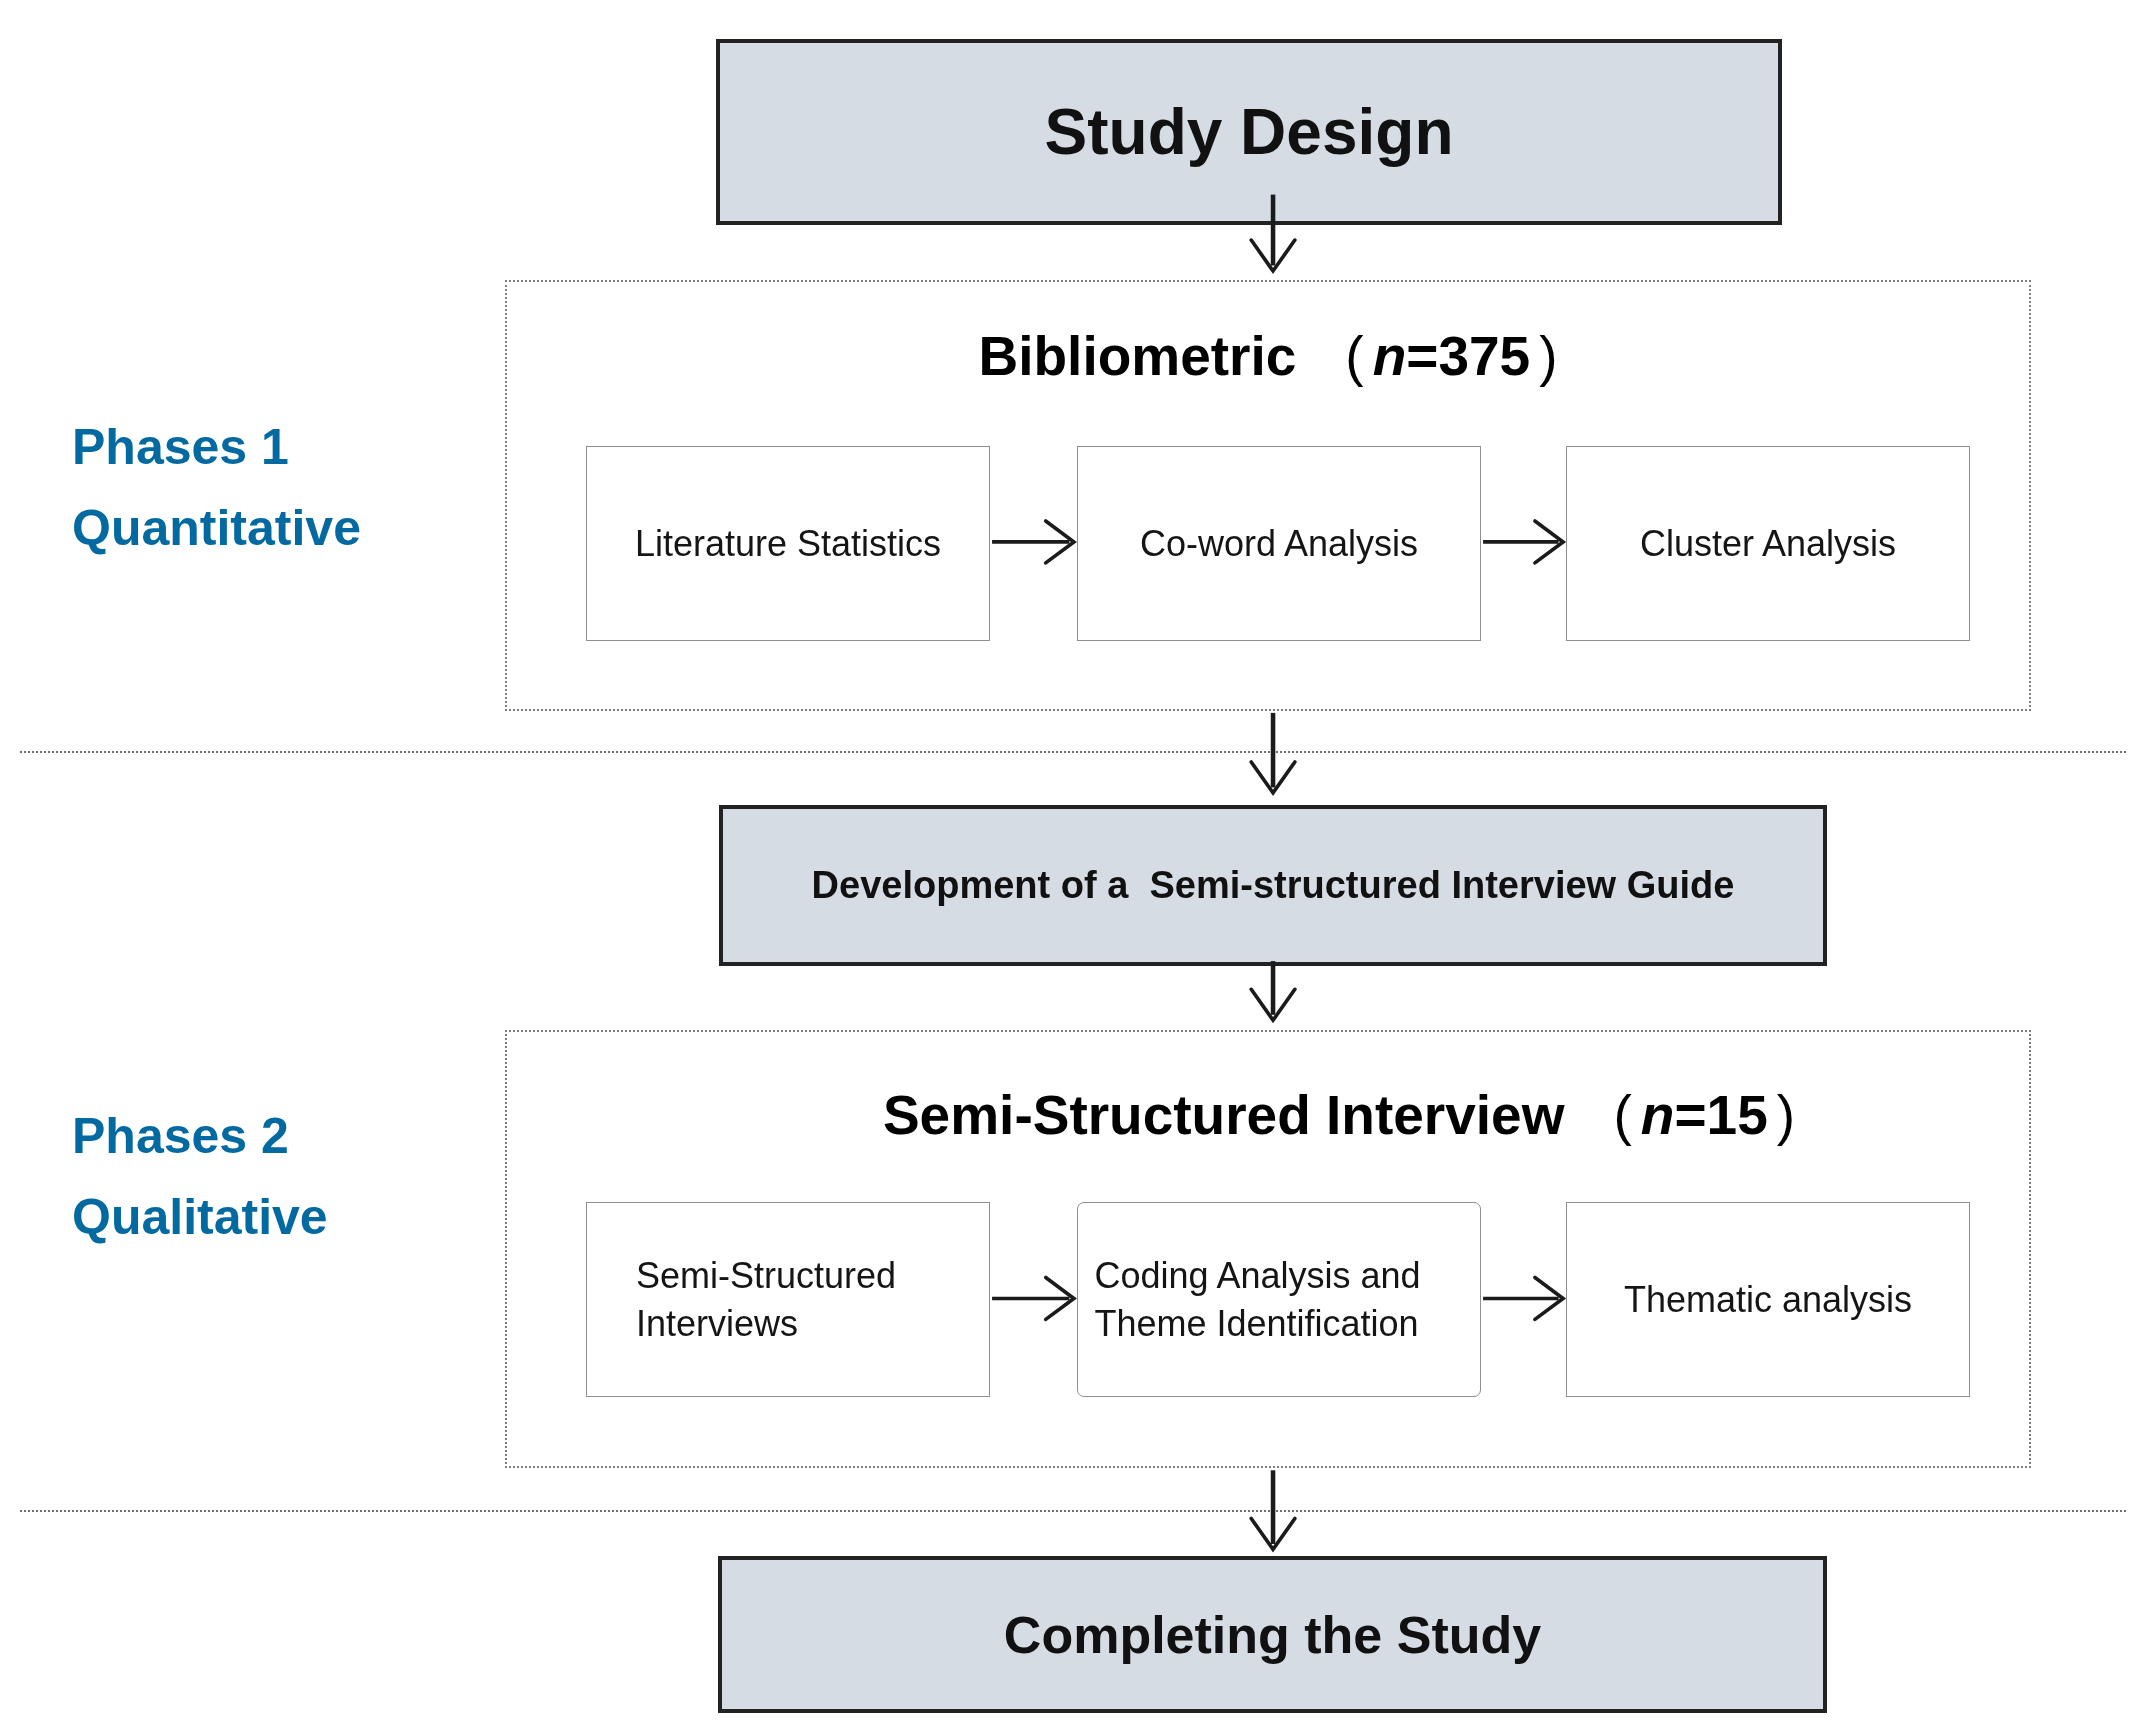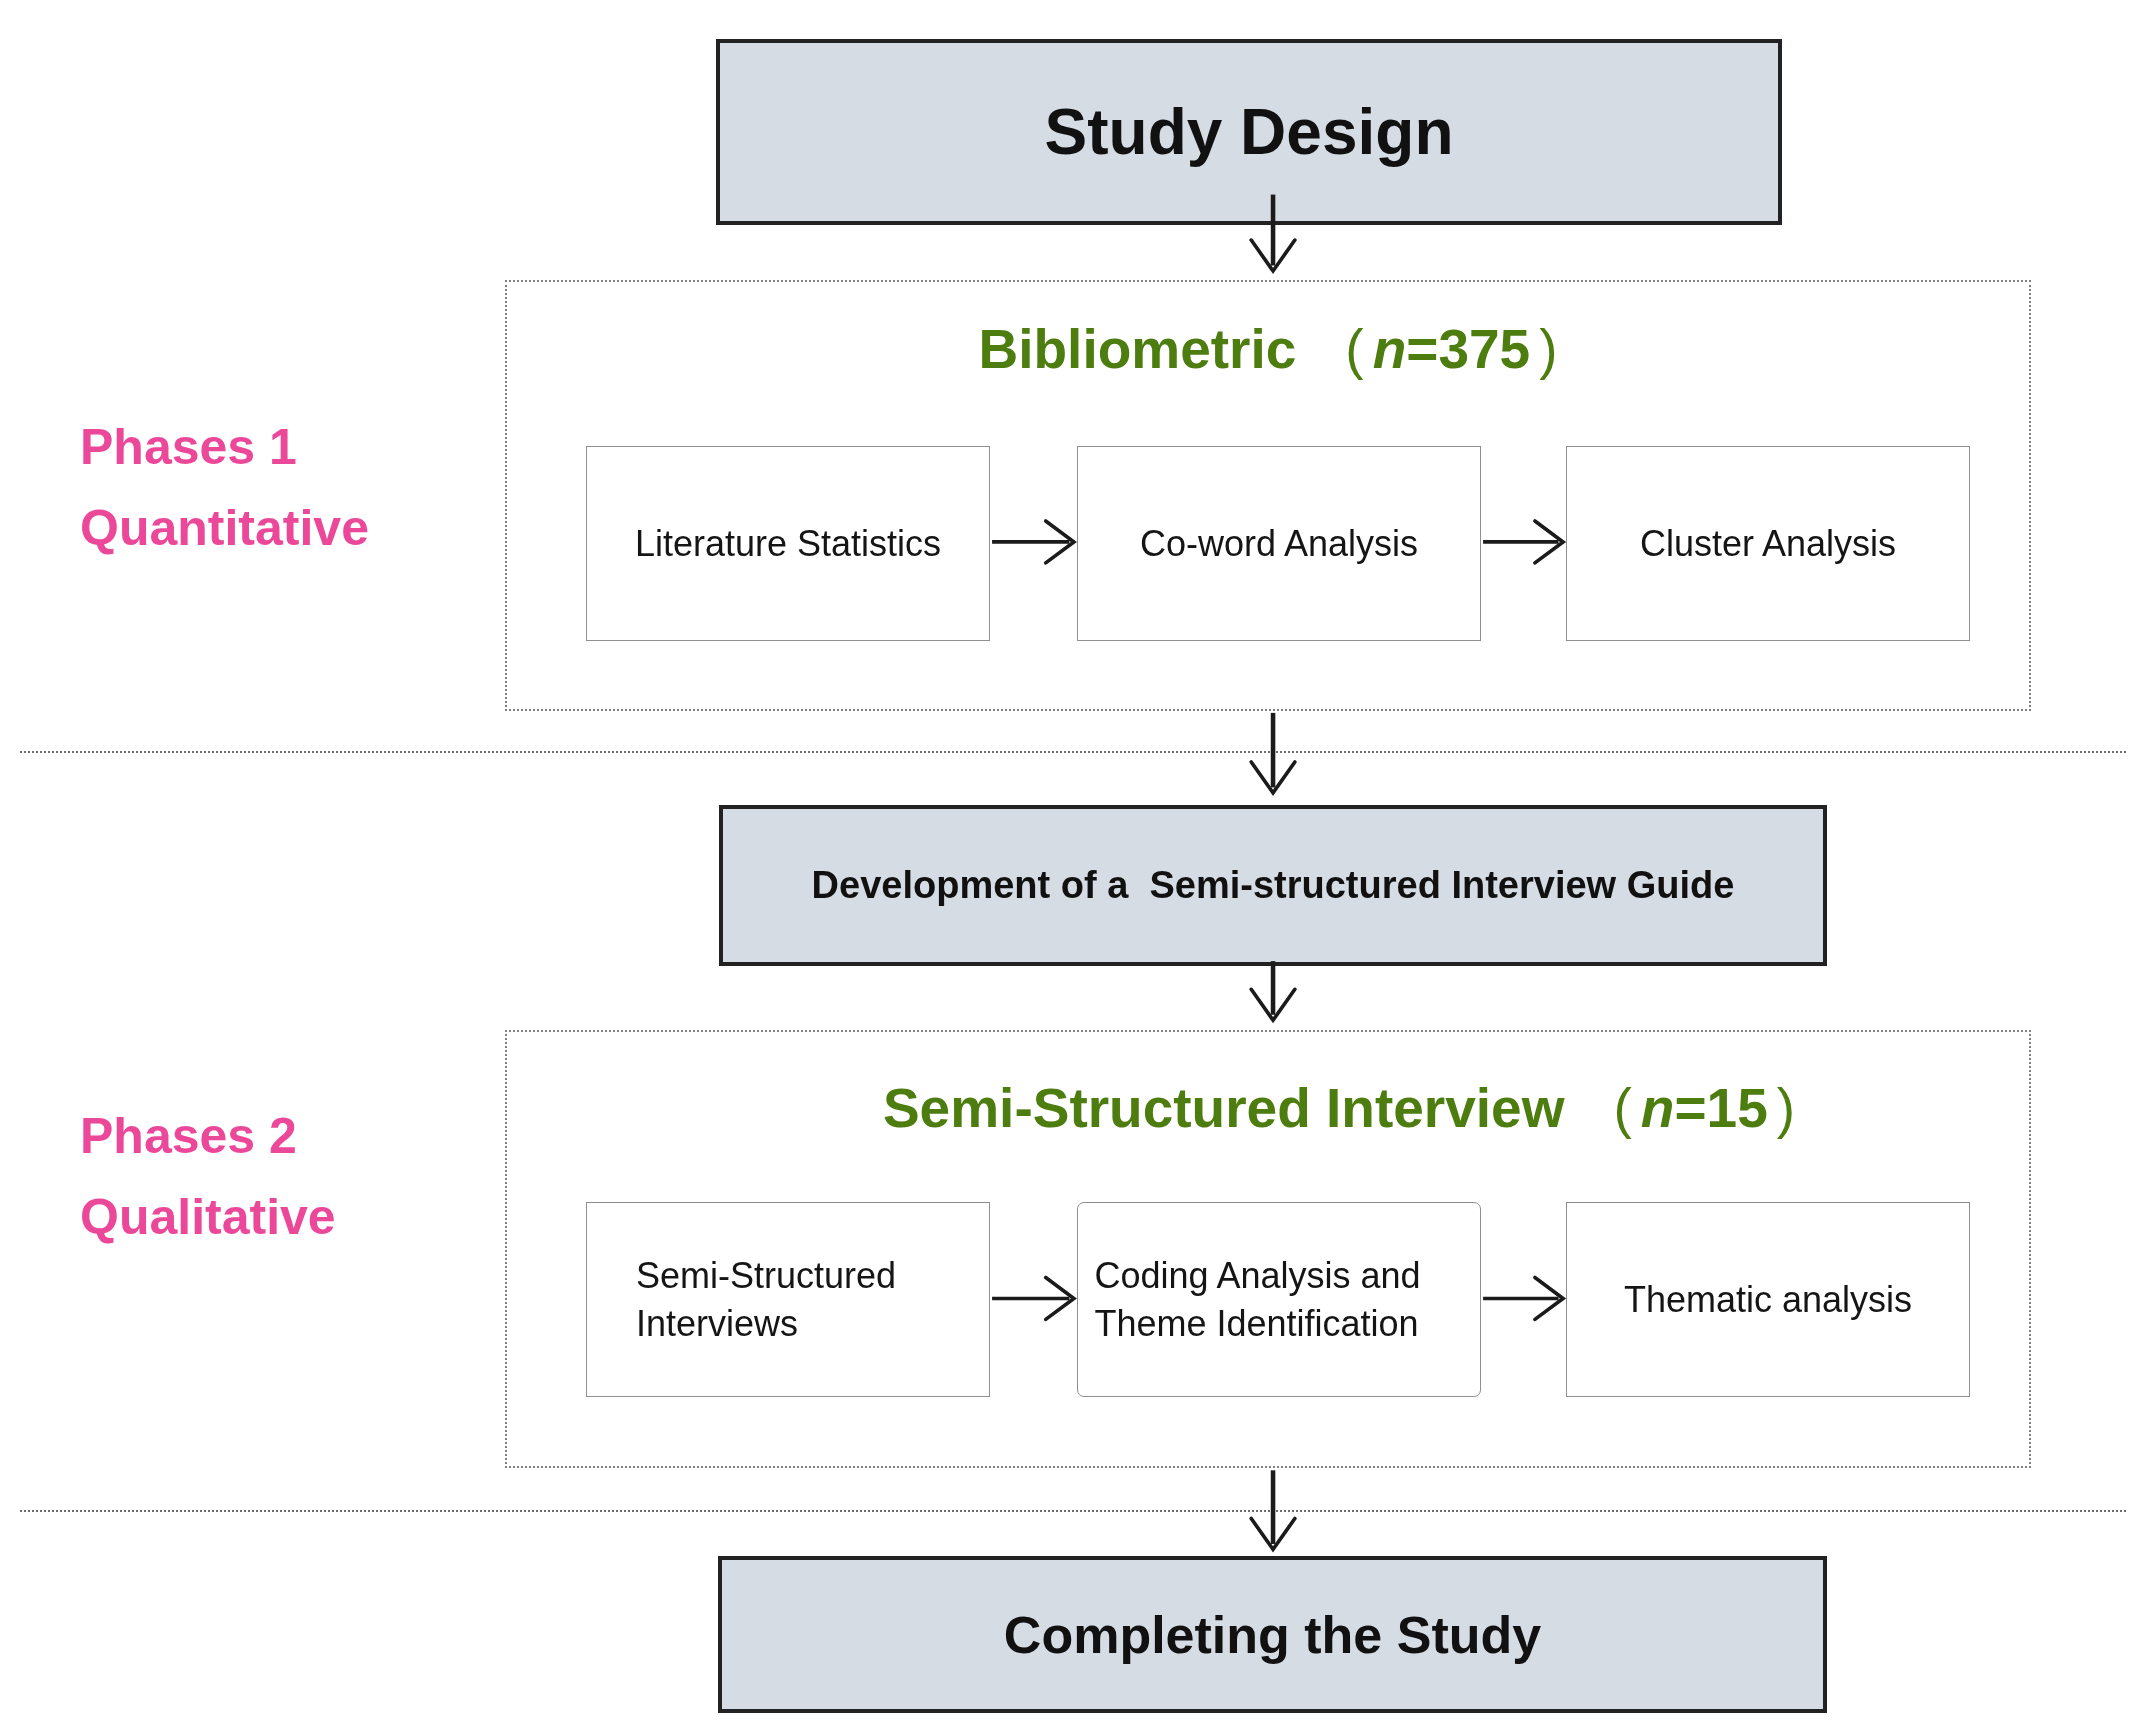--- a/index.html
+++ b/index.html
@@ -40,25 +40,25 @@
     box-sizing: border-box;
     background: transparent;
   }
   #phase1-container { left: 505px; top: 280px;  width: 1526px; height: 431px; }
   #phase2-container { left: 505px; top: 1030px; width: 1526px; height: 438px; }
 
   .phase-title {
     position: absolute;
     left: 0; right: 0;
     display: flex;
-    align-items: flex-start;
+    align-items: center;
     justify-content: center;
     font-size: 55px;
     font-weight: bold;
-    color: #4d7c0f;
+    color: #000000;
     white-space: nowrap;
   }
   #phase1-container .phase-title { top: 35px;  height: 78px; }
   #phase2-container .phase-title { top: 44px;  height: 78px; padding-left: 142px; }
 
   .sample-group { margin-left: 49px; }
   .paren-open  { font-weight: normal; margin-right: 9px; }
   .paren-close { font-weight: normal; margin-left: 9px; }
   .sample-n { font-style: italic; font-weight: bold; }
 
@@ -81,24 +81,24 @@
   .sb-1 { left: 79px; }
   .sb-2 { left: 570px; }
   .sb-3 { left: 1059px; }
   .pad-lg { padding-left: 49px; padding-right: 9px; }
   .pad-sm { padding-left: 16.4px; padding-right: 5.5px; border-radius: 7px; }
   .center-text { justify-content: center; text-align: center; }
 
   
   .side-label {
     position: absolute;
-    left: 80px;
+    left: 72px;
     font-size: 50px;
     font-weight: bold;
-    color: #ec4899;
+    color: #0369a1;
     line-height: 1.62;
     white-space: nowrap;
   }
   #phase1-side-label { top: 407px; }
   #phase2-side-label { top: 1096px; }
 
   
   .divider {
     position: absolute;
     left: 20px;

